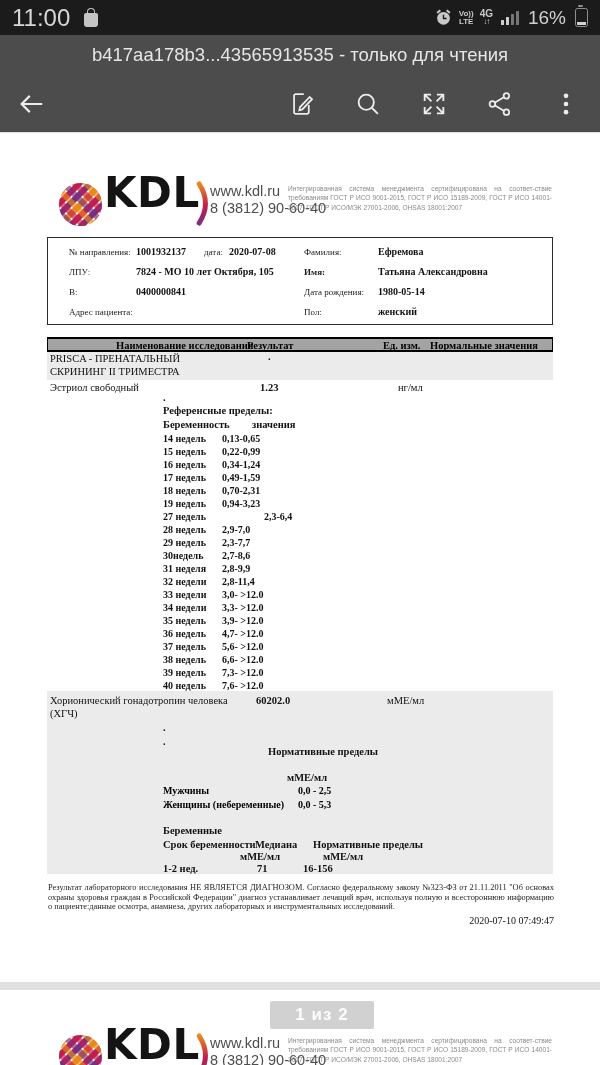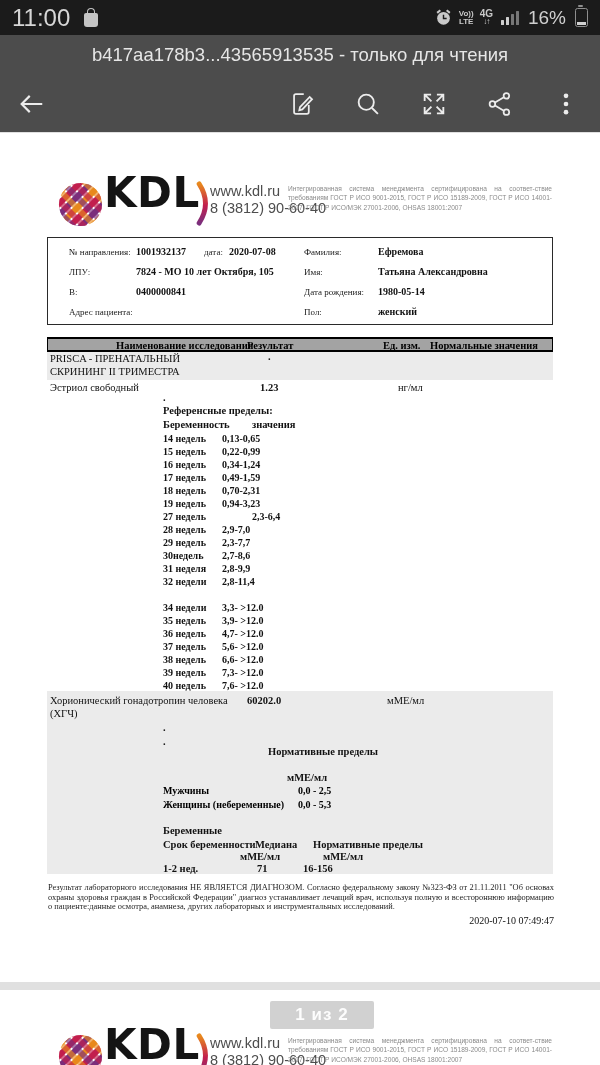--- a/index.html
+++ b/index.html
@@ -54,21 +54,21 @@
   .pvalue{position:absolute;top:4px;font-size:10px;font-weight:bold;color:#111;}
   
   .thead{position:absolute;left:47px;top:204px;width:506px;height:15px;background:#a3a3a3;border-top:2px solid #000;border-bottom:2px solid #000;border-left:1px solid #000;border-right:1px solid #000;box-sizing:border-box;}
   .thead span{position:absolute;top:1px;font-size:10.5px;font-weight:bold;color:#000;white-space:nowrap;}
   .rowband{position:absolute;left:47px;width:506px;background:#ebebeb;}
   
   .weeks{position:absolute;left:0;top:300px;width:600px;height:256px;}
   .wrow{position:absolute;left:0;width:600px;height:13px;}
   .wterm{position:absolute;left:163px;font-size:10px;font-weight:bold;color:#111;white-space:nowrap;}
   .wrange{position:absolute;left:222px;font-size:10px;font-weight:bold;color:#111;white-space:nowrap;}
-  .wind{left:252px;}
+  .wind{left:264px;}
   .normrows{position:absolute;left:0;top:652px;width:600px;height:30px;}
   .nrow{position:absolute;left:0;width:600px;height:14px;}
   .nlabel{position:absolute;left:163px;font-size:10px;font-weight:bold;white-space:nowrap;}
   .nvalue{position:absolute;left:298px;font-size:10px;font-weight:bold;white-space:nowrap;}
   .disc{position:absolute;left:48px;top:750px;width:506px;font-size:8.4px;line-height:9.7px;color:#1d1d1d;text-align:justify;white-space:normal;}
   .stamp{position:absolute;left:48px;top:782px;width:506px;text-align:right;font-size:10px;color:#111;}
 </style>
 </head>
 <body>
 
@@ -204,21 +204,21 @@
           <span class="plabel" style="left: 21px;">№ направления:</span>
           <span class="pvalue" style="left: 88px;">1001932137</span>
           <span class="plabel" style="left: 156px;">дата:</span>
           <span class="pvalue" style="left: 181px;">2020-07-08</span>
           <span class="plabel" style="left: 256px;">Фамилия:</span>
           <span class="pvalue" style="left: 330px;">Ефремова</span>
         </div>
         <div class="prow">
           <span class="plabel" style="left: 21px;">ЛПУ:</span>
           <span class="pvalue" style="left: 88px;">7824 - МО 10 лет Октября, 105</span>
-          <span class="plabel" style="left: 256px;">Имя:</span>
+          <span class="plabel" style="left: 256px; font-weight: bold;">Имя:</span>
           <span class="pvalue" style="left: 330px;">Татьяна Александровна</span>
         </div>
         <div class="prow">
           <span class="plabel" style="left: 21px;">В:</span>
           <span class="pvalue" style="left: 88px;">0400000841</span>
           <span class="plabel" style="left: 256px;">Дата рождения:</span>
           <span class="pvalue" style="left: 330px;">1980-05-14</span>
         </div>
         <div class="prow">
           <span class="plabel" style="left: 21px;">Адрес пациента:</span>
@@ -289,20 +289,24 @@
           <span class="wrange">2,7-8,6</span>
         </div>
         <div class="wrow" style="top: 130px;">
           <span class="wterm">31 неделя</span>
           <span class="wrange">2,8-9,9</span>
         </div>
         <div class="wrow" style="top: 143px;">
           <span class="wterm">32 недели</span>
           <span class="wrange">2,8-11,4</span>
         </div>
+        <div class="wrow" style="top: 156px;">
+          <span class="wterm">33 недели</span>
+          <span class="wrange">3,0- &gt;12.0</span>
+        </div>
         <div class="wrow" style="top: 169px; text-align: right;">
           <span class="wterm">34 недели</span>
           <span class="wrange">3,3- &gt;12.0</span>
         </div>
         <div class="wrow" style="top: 182px;">
           <span class="wterm">35 недель</span>
           <span class="wrange">3,9- &gt;12.0</span>
         </div>
         <div class="wrow" style="top: 195px;">
           <span class="wterm">36 недель</span>
@@ -322,21 +326,21 @@
         </div>
         <div class="wrow" style="top: 247px;">
           <span class="wterm">40 недель</span>
           <span class="wrange">7,6- &gt;12.0</span>
         </div>
       </div>
 
     <div class="rowband" style="top:558px;height:183px"></div>
     <span class="abs t" style="left:50px;top:562px">Хорионический гонадотропин человека</span>
     <span class="abs t" style="left:50px;top:575px">(ХГЧ)</span>
-    <span class="abs t b" style="left:247px;top:562px">60202.0</span>
+    <span class="abs t b" style="left:256px;top:562px">60202.0</span>
     <span class="abs t" style="left:387px;top:562px">мМЕ/мл</span>
     <span class="abs t b" style="left:163px;top:589px">.</span>
     <span class="abs t b" style="left:163px;top:603px">.</span>
     <span class="abs t b" style="left:268px;top:613px">Нормативные пределы</span>
     <span class="abs t b" style="left:287px;top:639px">мМЕ/мл</span>
     <div class="normrows">
         <div class="nrow" style="top: 0px;">
           <span class="nlabel">Мужчины</span>
           <span class="nvalue">0,0 - 2,5</span>
         </div>

